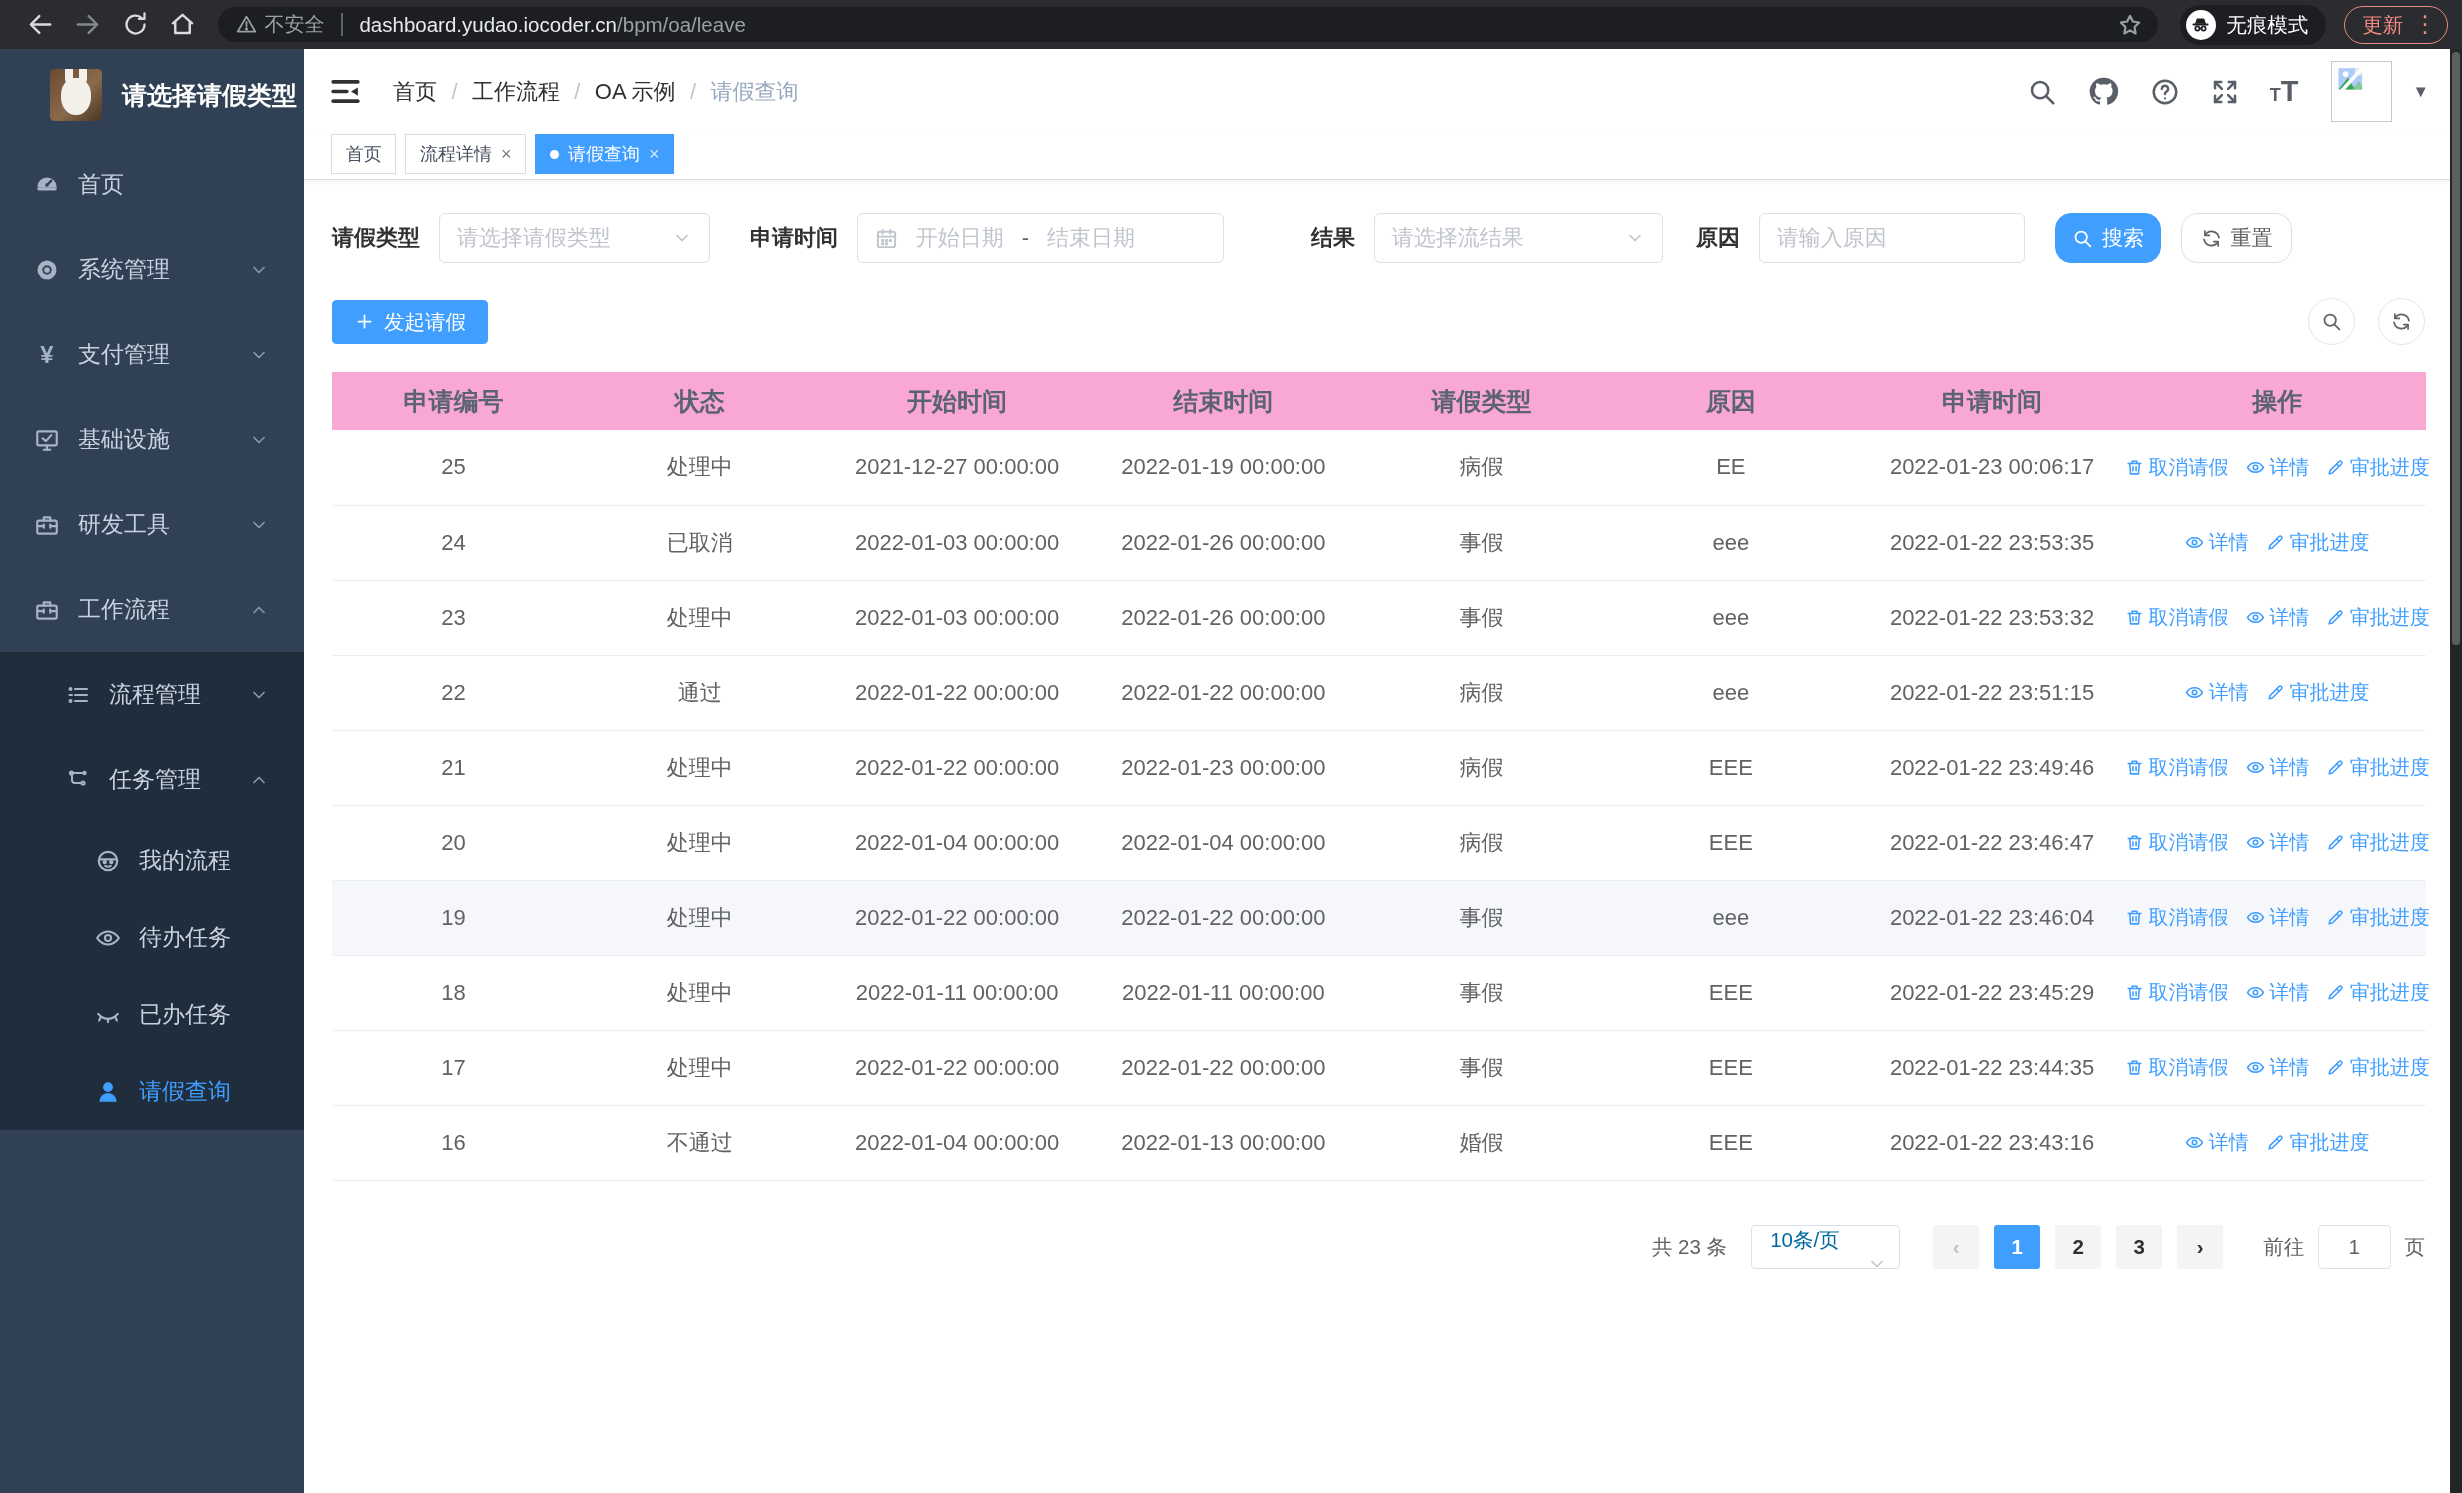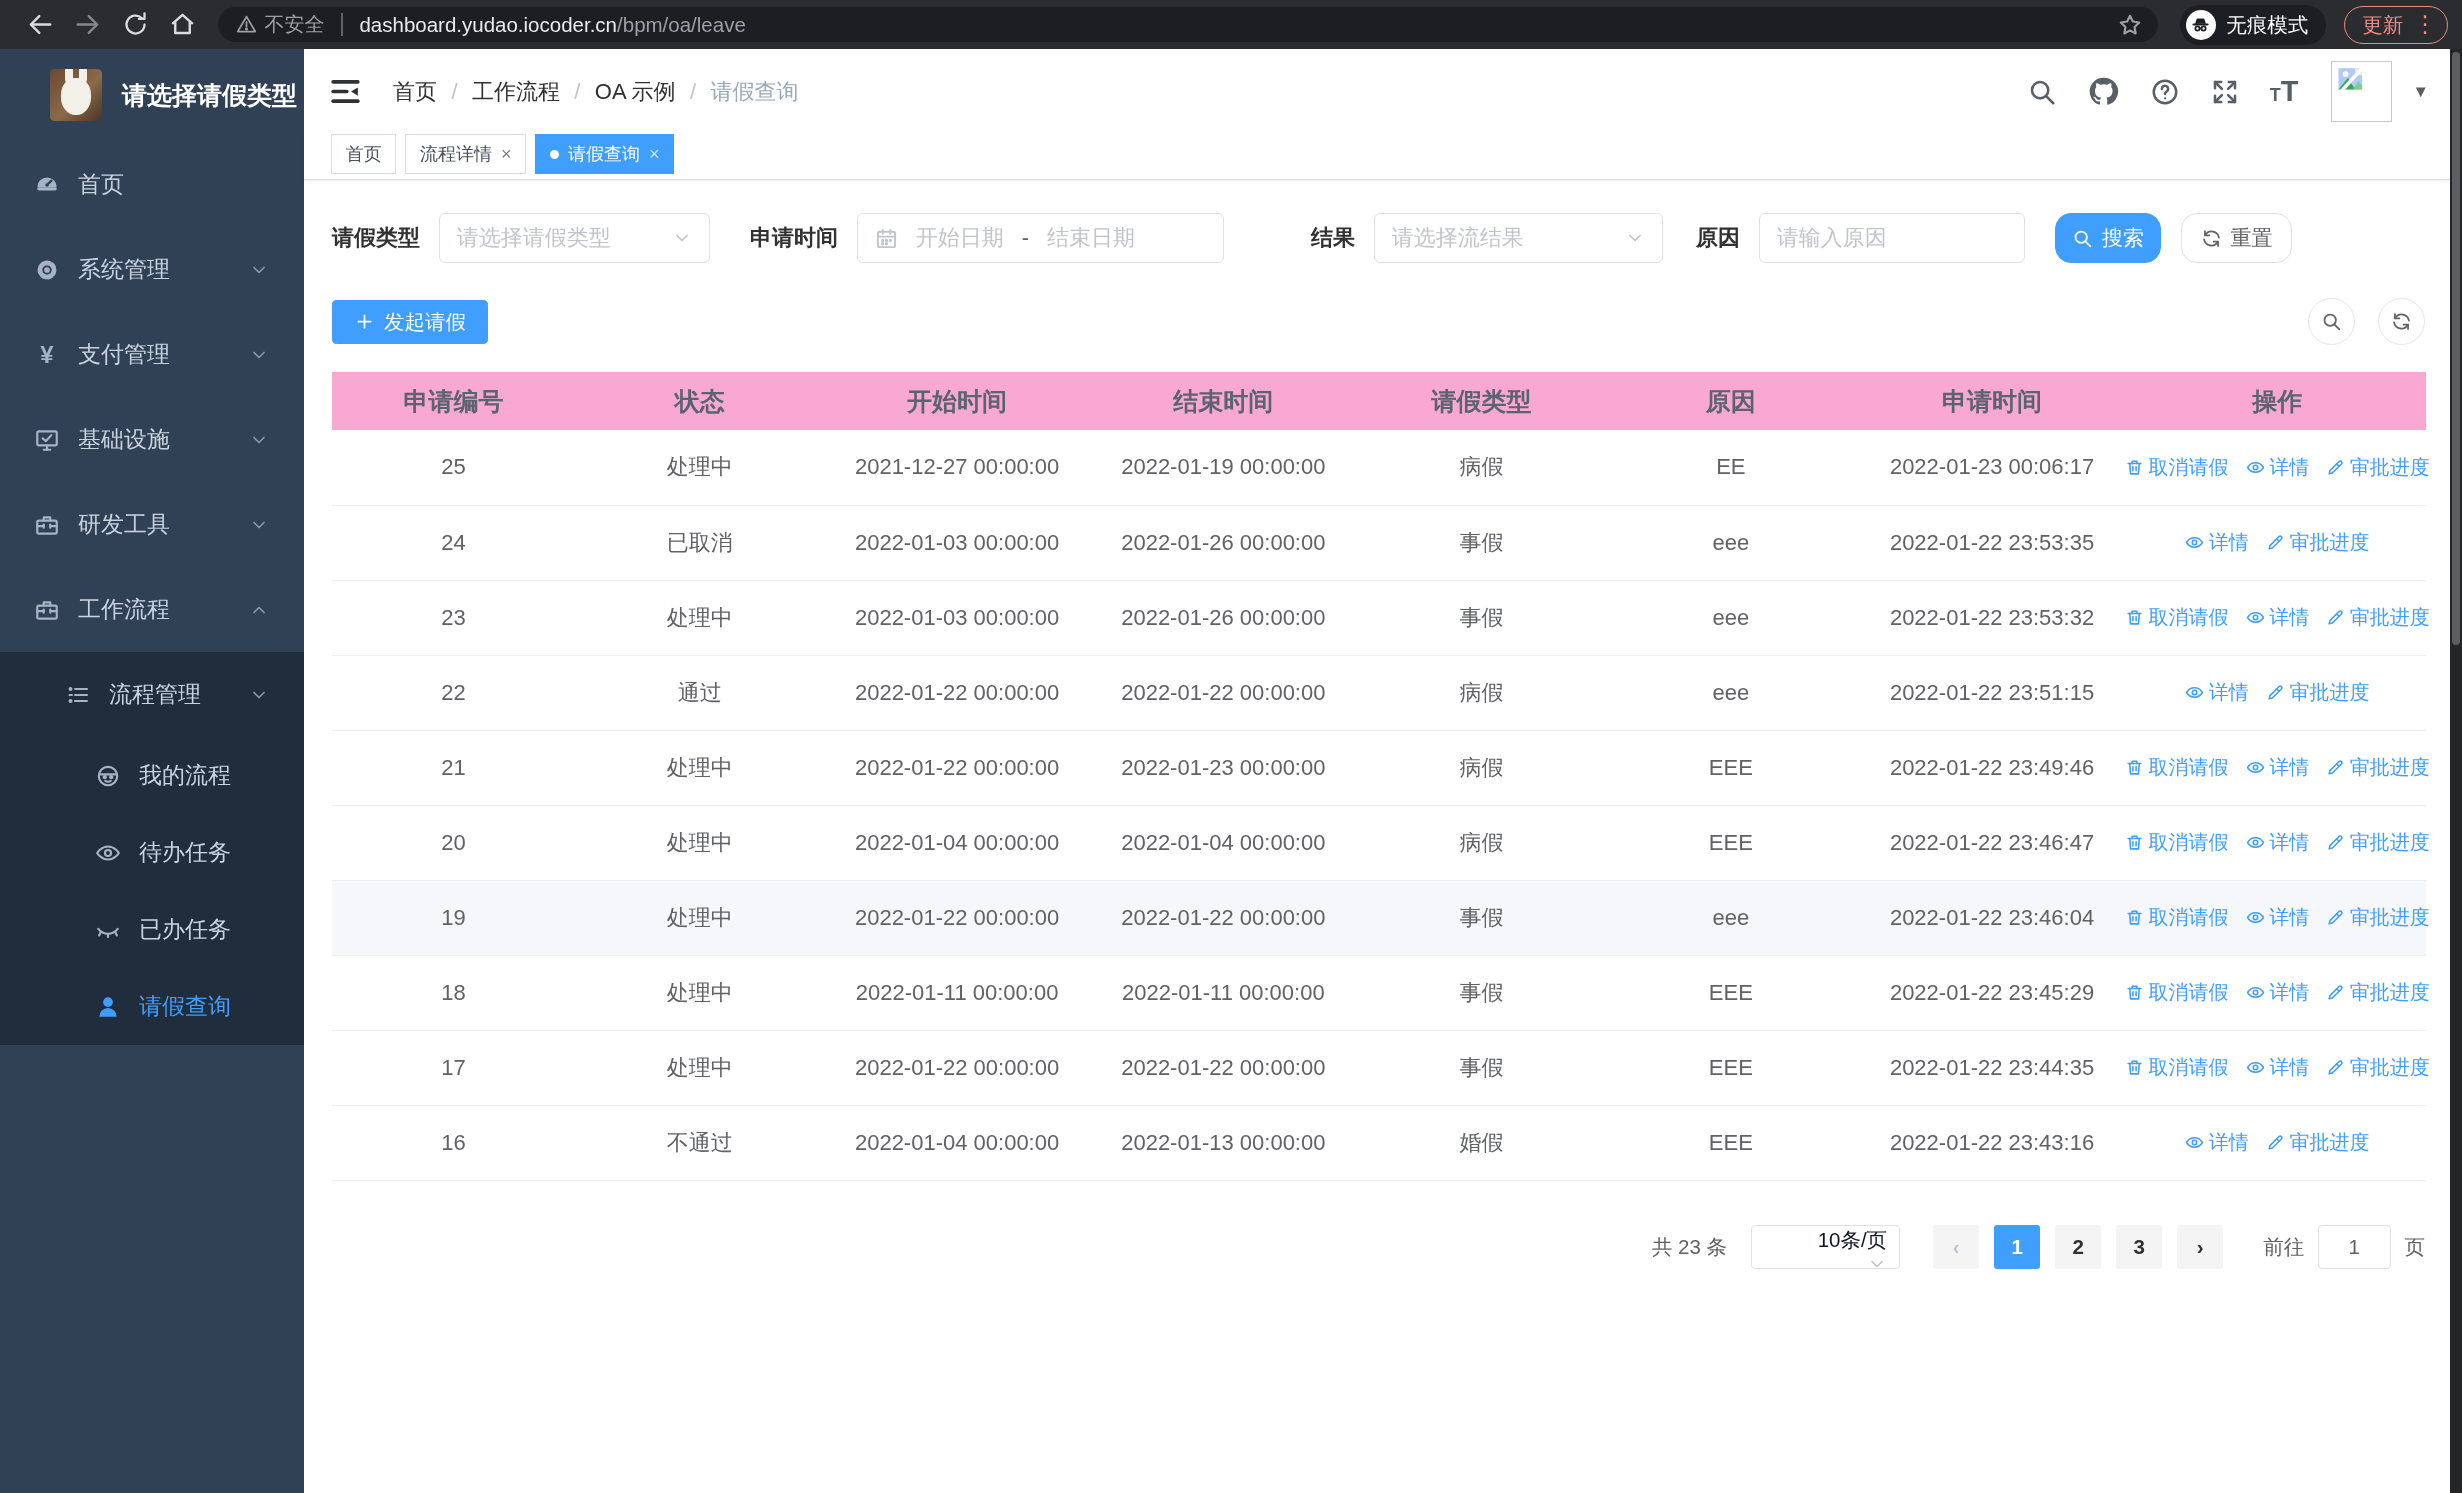--- a/index.html
+++ b/index.html
@@ -130,21 +130,21 @@
   .grid .c6 { width:273px; } .grid .c7 { width:297px; }
   .op-links { display:flex; align-items:center; justify-content:center; gap:17px; }
   .op-link { color:#409eff; font-size:20px; display:inline-flex; align-items:center; gap:4.6px;
     cursor:pointer; white-space:nowrap; }
 
   
   .pager { margin-top:44px; display:flex; align-items:center; justify-content:flex-end;
     font-size:20.5px; color:#606266; }
   .pg-total { margin-right:24px; }
   .pg-size { width:149px; height:44px; border:1.5px solid #dcdfe6; border-radius:4.6px; display:flex;
-    align-items:flex-end; padding:0 12px 0 18px; cursor:pointer; color:#0f172a;flex-direction:column; }
+    align-items:flex-start; padding:0 12px 0 18px; cursor:pointer; color:#0369a1;flex-direction:column; }
   .pg-size .chev { margin-left:auto; color:#c0c4cc; }
   .pg-btn { min-width:46px; height:44px; border-radius:3px; background:#f4f4f5; color:#303133;
     display:inline-flex; align-items:center; justify-content:center; font-size:20.5px; font-weight:700;
     margin-left:15px; cursor:pointer; }
   .pg-btn.prev { margin-left:33px; color:#c0c4cc; }
   .pg-btn.page.active { background:#409eff; color:#fff; }
   .pg-goto { margin-left:40px; }
   .pg-input { width:73px; height:44px; border:1.5px solid #dcdfe6; border-radius:4.6px; margin:0 13.7px;
     text-align:center; font-size:20.5px; color:#606266; outline:none; font-family:inherit; }
   .pg-unit { }
@@ -335,20 +335,37 @@
               <circle cx="4.5" cy="18" r="1" fill="currentColor"></circle>
             </svg>
           </span>
           <span class="m-label">流程管理</span>
           <span class="ic chev">
             <svg width="20" height="20" viewBox="0 0 24 24" fill="none" stroke="currentColor" stroke-width="2" stroke-linecap="round" stroke-linejoin="round">
               <polyline points="6 9 12 15 18 9"></polyline>
             </svg>
           </span>
         </div>
+        <div class="menu-item lvl1">
+          <span class="ic m-ic">
+            <svg width="24" height="24" viewBox="0 0 24 24" fill="none" stroke="currentColor" stroke-width="2" stroke-linecap="round" stroke-linejoin="round">
+              <path d="M6 5h10"></path>
+              <path d="M6 5v7a3 3 0 0 0 3 3h6"></path>
+              <circle cx="5.5" cy="5" r="1.6"></circle>
+              <circle cx="17" cy="15" r="1.6"></circle>
+              <circle cx="18.5" cy="5" r="1.2" fill="currentColor"></circle>
+            </svg>
+          </span>
+          <span class="m-label">任务管理</span>
+          <span class="ic chev">
+            <svg width="20" height="20" viewBox="0 0 24 24" fill="none" stroke="currentColor" stroke-width="2" stroke-linecap="round" stroke-linejoin="round">
+              <polyline points="6 15 12 9 18 15"></polyline>
+            </svg>
+          </span>
+        </div>
         <div class="menu-item lvl2">
           <span class="ic m-ic">
             <svg width="26" height="26" viewBox="0 0 24 24" fill="none" stroke="currentColor" stroke-width="2" stroke-linecap="round" stroke-linejoin="round">
               <circle cx="12" cy="12" r="8.5"></circle>
               <path d="M5 10.5h14"></path>
               <circle cx="9" cy="13" r="1" fill="currentColor"></circle>
               <circle cx="15" cy="13" r="1" fill="currentColor"></circle>
               <path d="M9.5 16.5a3.5 2.2 0 0 0 5 0"></path>
             </svg>
           </span>

